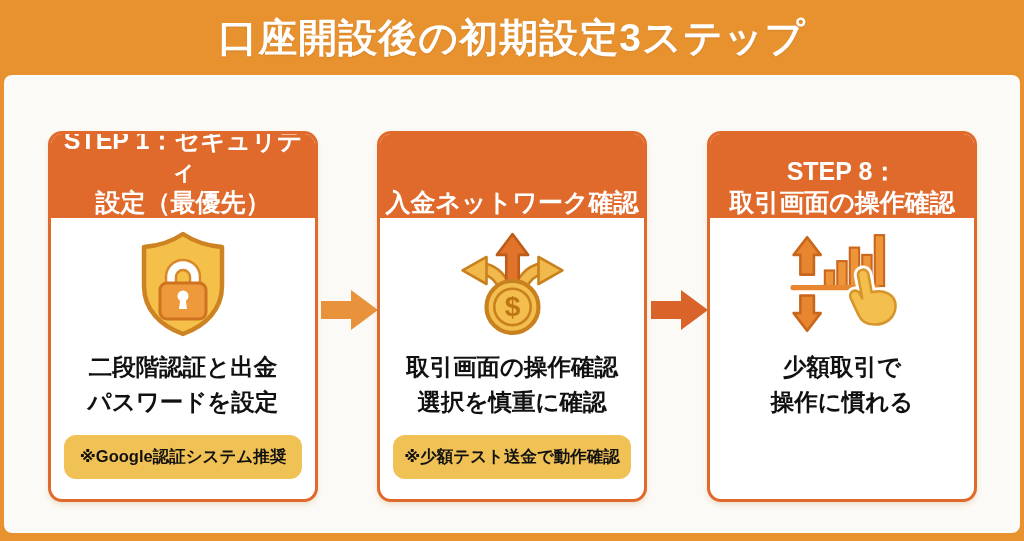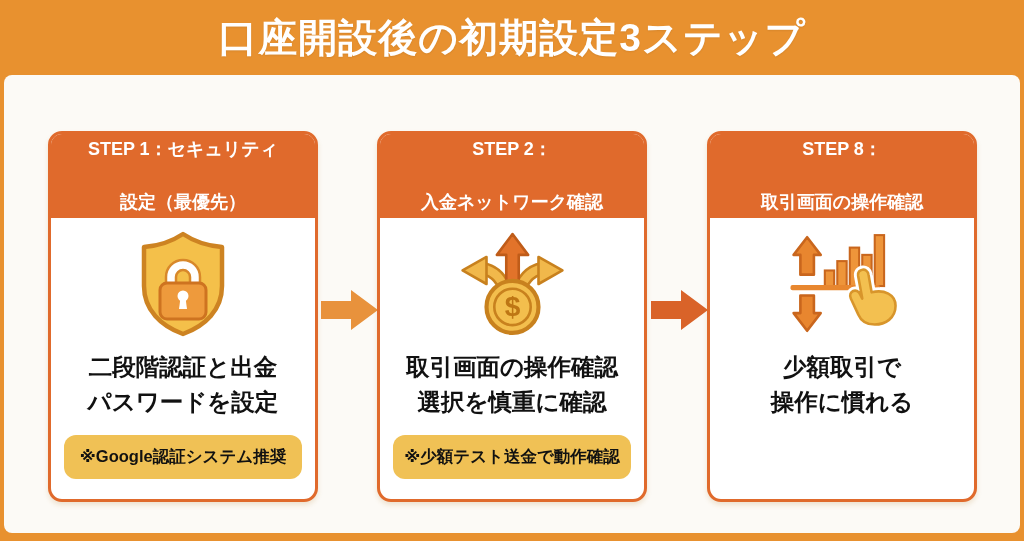--- a/index.html
+++ b/index.html
@@ -30,22 +30,22 @@
     box-sizing: border-box; overflow: hidden;
     display: flex; flex-direction: column;
     box-shadow: 0 3px 5px rgba(180,120,40,0.18);
   }
   .card-1 { left: 48px; }
   .card-2 { left: 377px; }
   .card-3 { left: 707px; }
 
   .card-header {
     background: #E06A2C; color: #FFFFFF; height: 84px; flex: 0 0 84px;
-    display: flex; flex-direction: column; align-items: center; justify-content: space-between;
-    font-size: 18px; font-weight: bold; line-height: 31px; text-align: center;
+    display: flex; flex-direction: column; align-items: center; justify-content: flex-end;
+    font-size: 25px; font-weight: bold; line-height: 31px; text-align: center;
   }
 
   .icon-wrap {
     height: 120px; margin-top: 6px;
     display: flex; align-items: center; justify-content: center;
   }
 
   .card-body {
     text-align: center; color: #111111; font-size: 23.5px; font-weight: bold;
     line-height: 35px; margin-top: 6px;
@@ -91,21 +91,20 @@
   </div>
   <div class="note-badge">※Google認証システム推奨</div>
 </div>
 
 <svg class="flow-arrow flow-arrow-1" viewBox="0 0 57 46" aria-hidden="true">
   <polygon points="0,14 30,14 30,3 57,23 30,43 30,32 0,32" fill="#E8923C"></polygon>
 </svg>
 
 <div class="card card-2">
   <div class="card-header">
-    <span>STEP 2：</span>
     <span>入金ネットワーク確認</span>
   </div>
   <div class="icon-wrap">
     <svg width="115" height="104" viewBox="0 0 110 100" aria-hidden="true">
       <path d="M50 62 C46 44 36 37 26 35" stroke="#C8811E" stroke-width="13" fill="none" stroke-linecap="round"></path>
       <path d="M50 62 C46 44 36 37 26 35" stroke="#F1B84B" stroke-width="8" fill="none" stroke-linecap="round"></path>
       <path d="M60 62 C64 44 74 37 84 35" stroke="#C8811E" stroke-width="13" fill="none" stroke-linecap="round"></path>
       <path d="M60 62 C64 44 74 37 84 35" stroke="#F1B84B" stroke-width="8" fill="none" stroke-linecap="round"></path>
       <path d="M30 24 L7 37 L30 50 Z" fill="#F1B84B" stroke="#C8811E" stroke-width="2.5" stroke-linejoin="round"></path>
       <path d="M80 24 L103 37 L80 50 Z" fill="#F1B84B" stroke="#C8811E" stroke-width="2.5" stroke-linejoin="round"></path>

